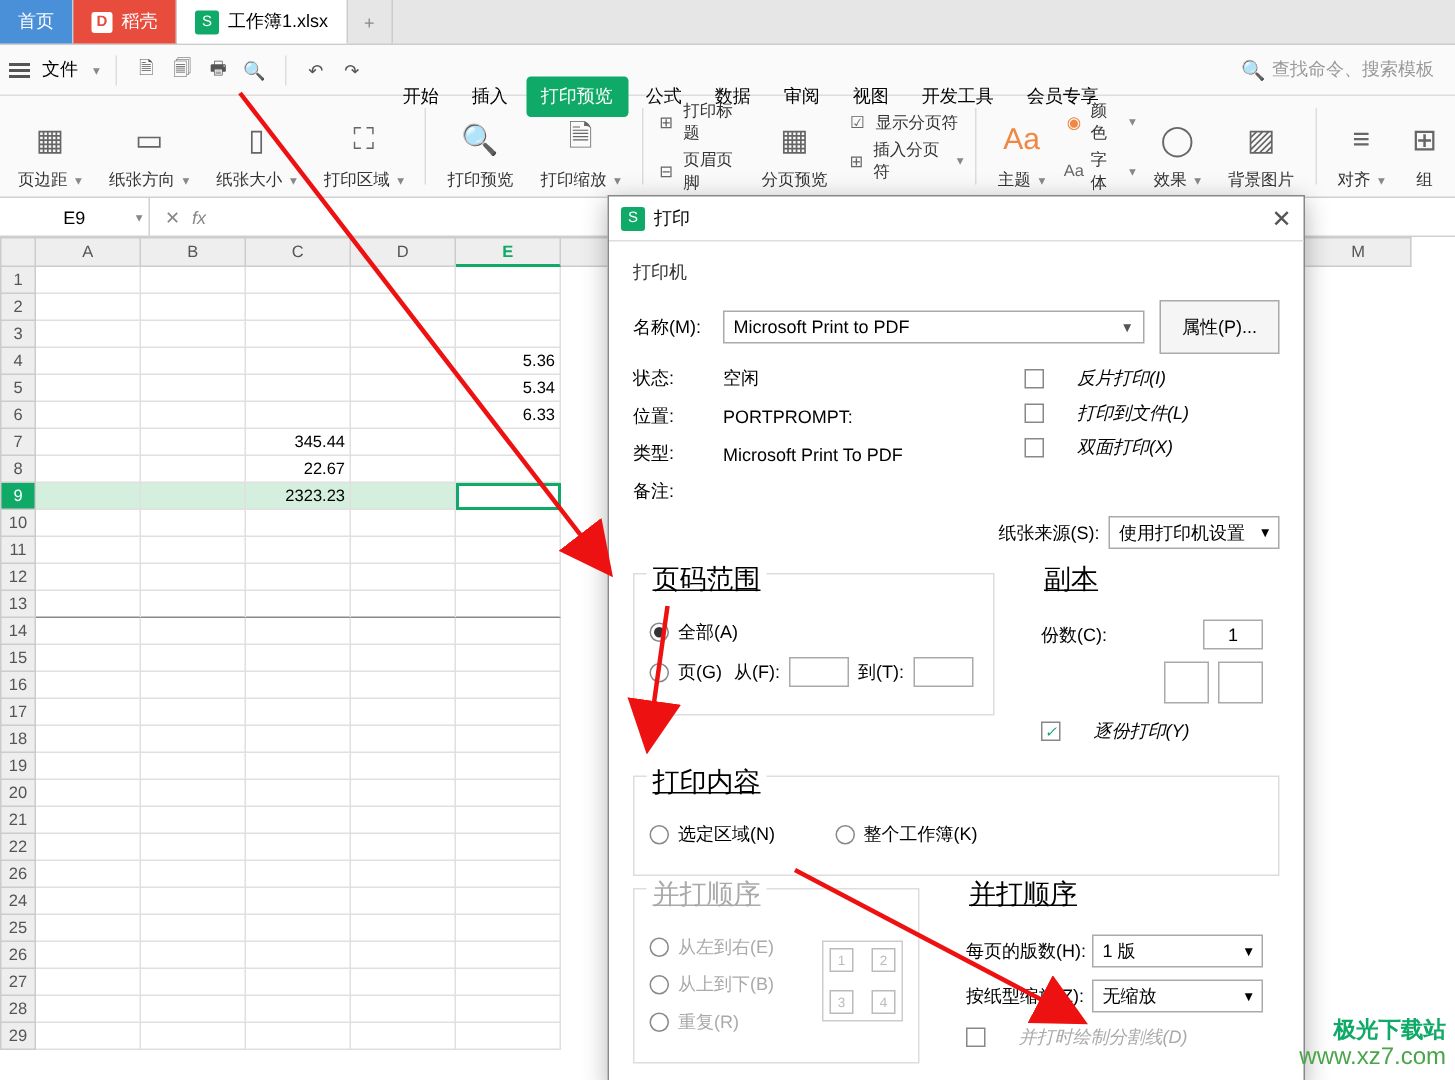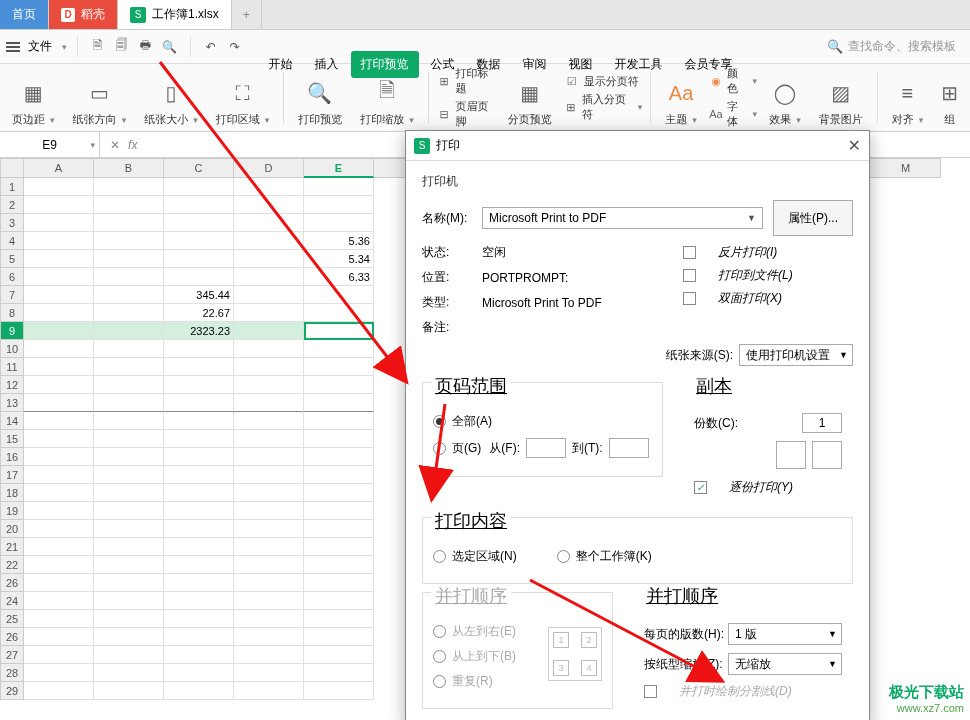--- a/index.html
+++ b/index.html
@@ -93,21 +93,21 @@
 .disabled{color:#aaa;}
 .diagram{width:54px;height:54px;border:1px solid #ccc;margin:4px auto;position:relative;}
 .diagram .sq{position:absolute;width:16px;height:16px;border:1px solid #bbb;display:flex;align-items:center;justify-content:center;font-size:9px;color:#bbb;}
 .combo2{width:114px;height:22px;border:1px solid #aaa;display:flex;align-items:center;padding:0 6px;position:relative;}
 .combo2 .dd{position:absolute;right:4px;font-size:9px;}
 
 
 .arrow{position:absolute;pointer-events:none;}
 .watermark{position:absolute;right:6px;bottom:6px;text-align:right;}
 .watermark .l1{color:#0fa968;font-size:15px;font-weight:bold;}
-.watermark .l2{color:#4aa54a;font-size:11px;}
+.watermark .l2{color:#4aa54a;font-size:16px;}
 </style>
 </head>
 <body>
 
 <div class="tabbar">
   <div class="tab home">
       <span>首页</span>
     </div>
   <div class="tab dk">
       <span class="dk-icon">D</span>

